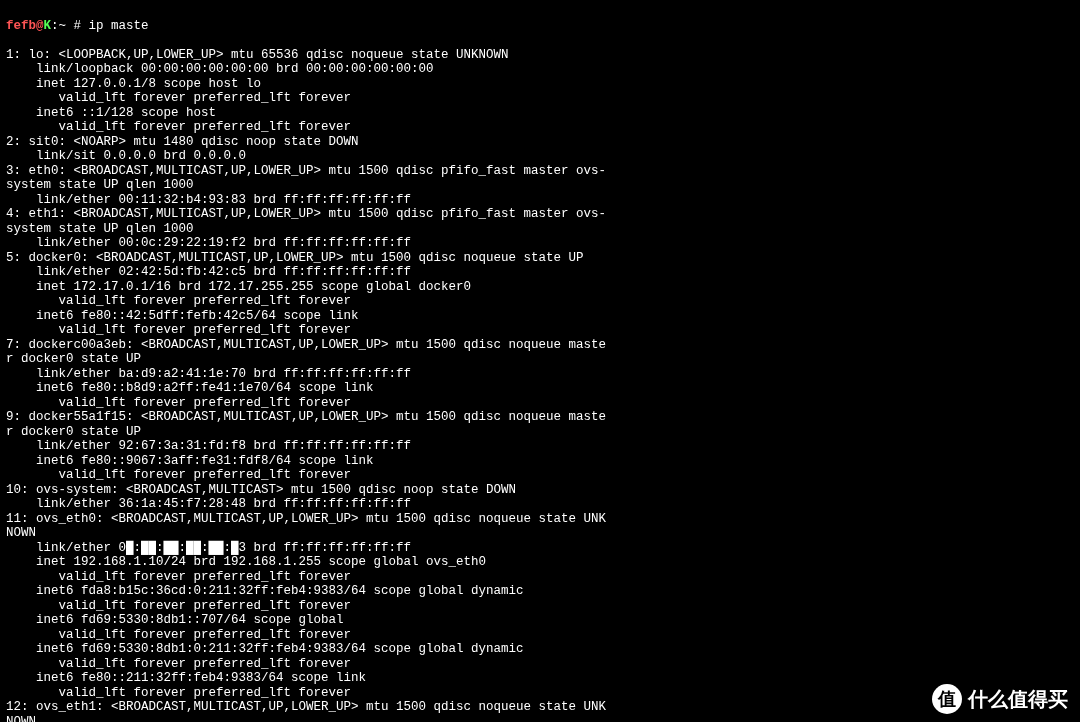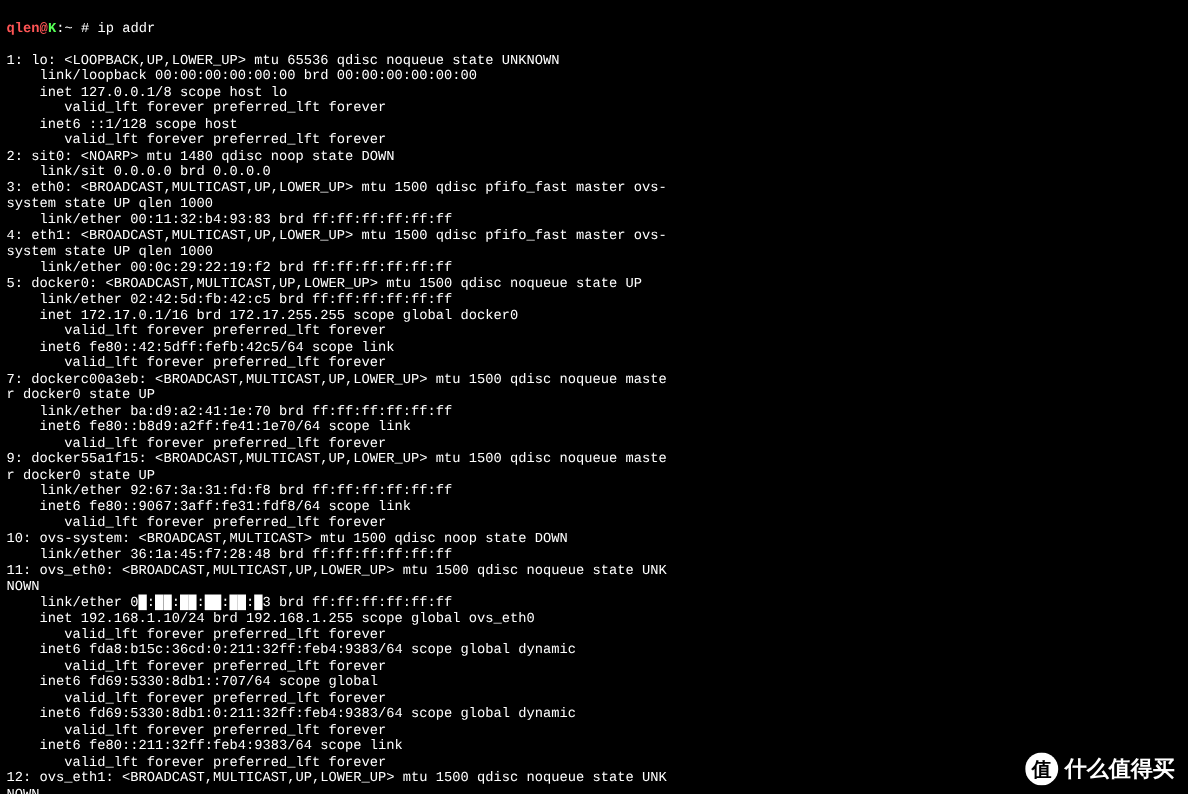--- a/index.html
+++ b/index.html
@@ -49,20 +49,20 @@
     align-items: center;
     justify-content: center;
     font-size: 18px;
     font-weight: 900;
   }
 </style>
 </head>
 <body>
 
 <div class="terminal">
-<span class="line"><span class="prompt-user">qlen</span><span class="prompt-at">@</span><span class="prompt-host">K</span><span class="prompt-colon">:</span><span class="prompt-path">~</span><span class="prompt-sym"> # </span><span class="cmd">ip addr</span></span>
+<span class="line"><span class="prompt-user">fefb</span><span class="prompt-at">@</span><span class="prompt-host">K</span><span class="prompt-colon">:</span><span class="prompt-path">~</span><span class="prompt-sym"> # </span><span class="cmd">ip maste</span></span>
 <div id="out"><span class="line">1: lo: &lt;LOOPBACK,UP,LOWER_UP&gt; mtu 65536 qdisc noqueue state UNKNOWN</span><span class="line">    link/loopback 00:00:00:00:00:00 brd 00:00:00:00:00:00</span><span class="line">    inet 127.0.0.1/8 scope host lo</span><span class="line">       valid_lft forever preferred_lft forever</span><span class="line">    inet6 ::1/128 scope host</span><span class="line">       valid_lft forever preferred_lft forever</span><span class="line">2: sit0: &lt;NOARP&gt; mtu 1480 qdisc noop state DOWN</span><span class="line">    link/sit 0.0.0.0 brd 0.0.0.0</span><span class="line">3: eth0: &lt;BROADCAST,MULTICAST,UP,LOWER_UP&gt; mtu 1500 qdisc pfifo_fast master ovs-</span><span class="line">system state UP qlen 1000</span><span class="line">    link/ether 00:11:32:b4:93:83 brd ff:ff:ff:ff:ff:ff</span><span class="line">4: eth1: &lt;BROADCAST,MULTICAST,UP,LOWER_UP&gt; mtu 1500 qdisc pfifo_fast master ovs-</span><span class="line">system state UP qlen 1000</span><span class="line">    link/ether 00:0c:29:22:19:f2 brd ff:ff:ff:ff:ff:ff</span><span class="line">5: docker0: &lt;BROADCAST,MULTICAST,UP,LOWER_UP&gt; mtu 1500 qdisc noqueue state UP</span><span class="line">    link/ether 02:42:5d:fb:42:c5 brd ff:ff:ff:ff:ff:ff</span><span class="line">    inet 172.17.0.1/16 brd 172.17.255.255 scope global docker0</span><span class="line">       valid_lft forever preferred_lft forever</span><span class="line">    inet6 fe80::42:5dff:fefb:42c5/64 scope link</span><span class="line">       valid_lft forever preferred_lft forever</span><span class="line">7: dockerc00a3eb: &lt;BROADCAST,MULTICAST,UP,LOWER_UP&gt; mtu 1500 qdisc noqueue maste</span><span class="line">r docker0 state UP</span><span class="line">    link/ether ba:d9:a2:41:1e:70 brd ff:ff:ff:ff:ff:ff</span><span class="line">    inet6 fe80::b8d9:a2ff:fe41:1e70/64 scope link</span><span class="line">       valid_lft forever preferred_lft forever</span><span class="line">9: docker55a1f15: &lt;BROADCAST,MULTICAST,UP,LOWER_UP&gt; mtu 1500 qdisc noqueue maste</span><span class="line">r docker0 state UP</span><span class="line">    link/ether 92:67:3a:31:fd:f8 brd ff:ff:ff:ff:ff:ff</span><span class="line">    inet6 fe80::9067:3aff:fe31:fdf8/64 scope link</span><span class="line">       valid_lft forever preferred_lft forever</span><span class="line">10: ovs-system: &lt;BROADCAST,MULTICAST&gt; mtu 1500 qdisc noop state DOWN</span><span class="line">    link/ether 36:1a:45:f7:28:48 brd ff:ff:ff:ff:ff:ff</span><span class="line">11: ovs_eth0: &lt;BROADCAST,MULTICAST,UP,LOWER_UP&gt; mtu 1500 qdisc noqueue state UNK</span><span class="line">NOWN</span><span class="line">    link/ether 0█:██:██:██:██:█3 brd ff:ff:ff:ff:ff:ff</span><span class="line">    inet 192.168.1.10/24 brd 192.168.1.255 scope global ovs_eth0</span><span class="line">       valid_lft forever preferred_lft forever</span><span class="line">    inet6 fda8:b15c:36cd:0:211:32ff:feb4:9383/64 scope global dynamic</span><span class="line">       valid_lft forever preferred_lft forever</span><span class="line">    inet6 fd69:5330:8db1::707/64 scope global</span><span class="line">       valid_lft forever preferred_lft forever</span><span class="line">    inet6 fd69:5330:8db1:0:211:32ff:feb4:9383/64 scope global dynamic</span><span class="line">       valid_lft forever preferred_lft forever</span><span class="line">    inet6 fe80::211:32ff:feb4:9383/64 scope link</span><span class="line">       valid_lft forever preferred_lft forever</span><span class="line">12: ovs_eth1: &lt;BROADCAST,MULTICAST,UP,LOWER_UP&gt; mtu 1500 qdisc noqueue state UNK</span><span class="line">NOWN</span></div>
 </div>
 
 <div class="watermark">
   <span class="badge">值</span>
   <span>什么值得买</span>
 </div>
 
 </body></html>

